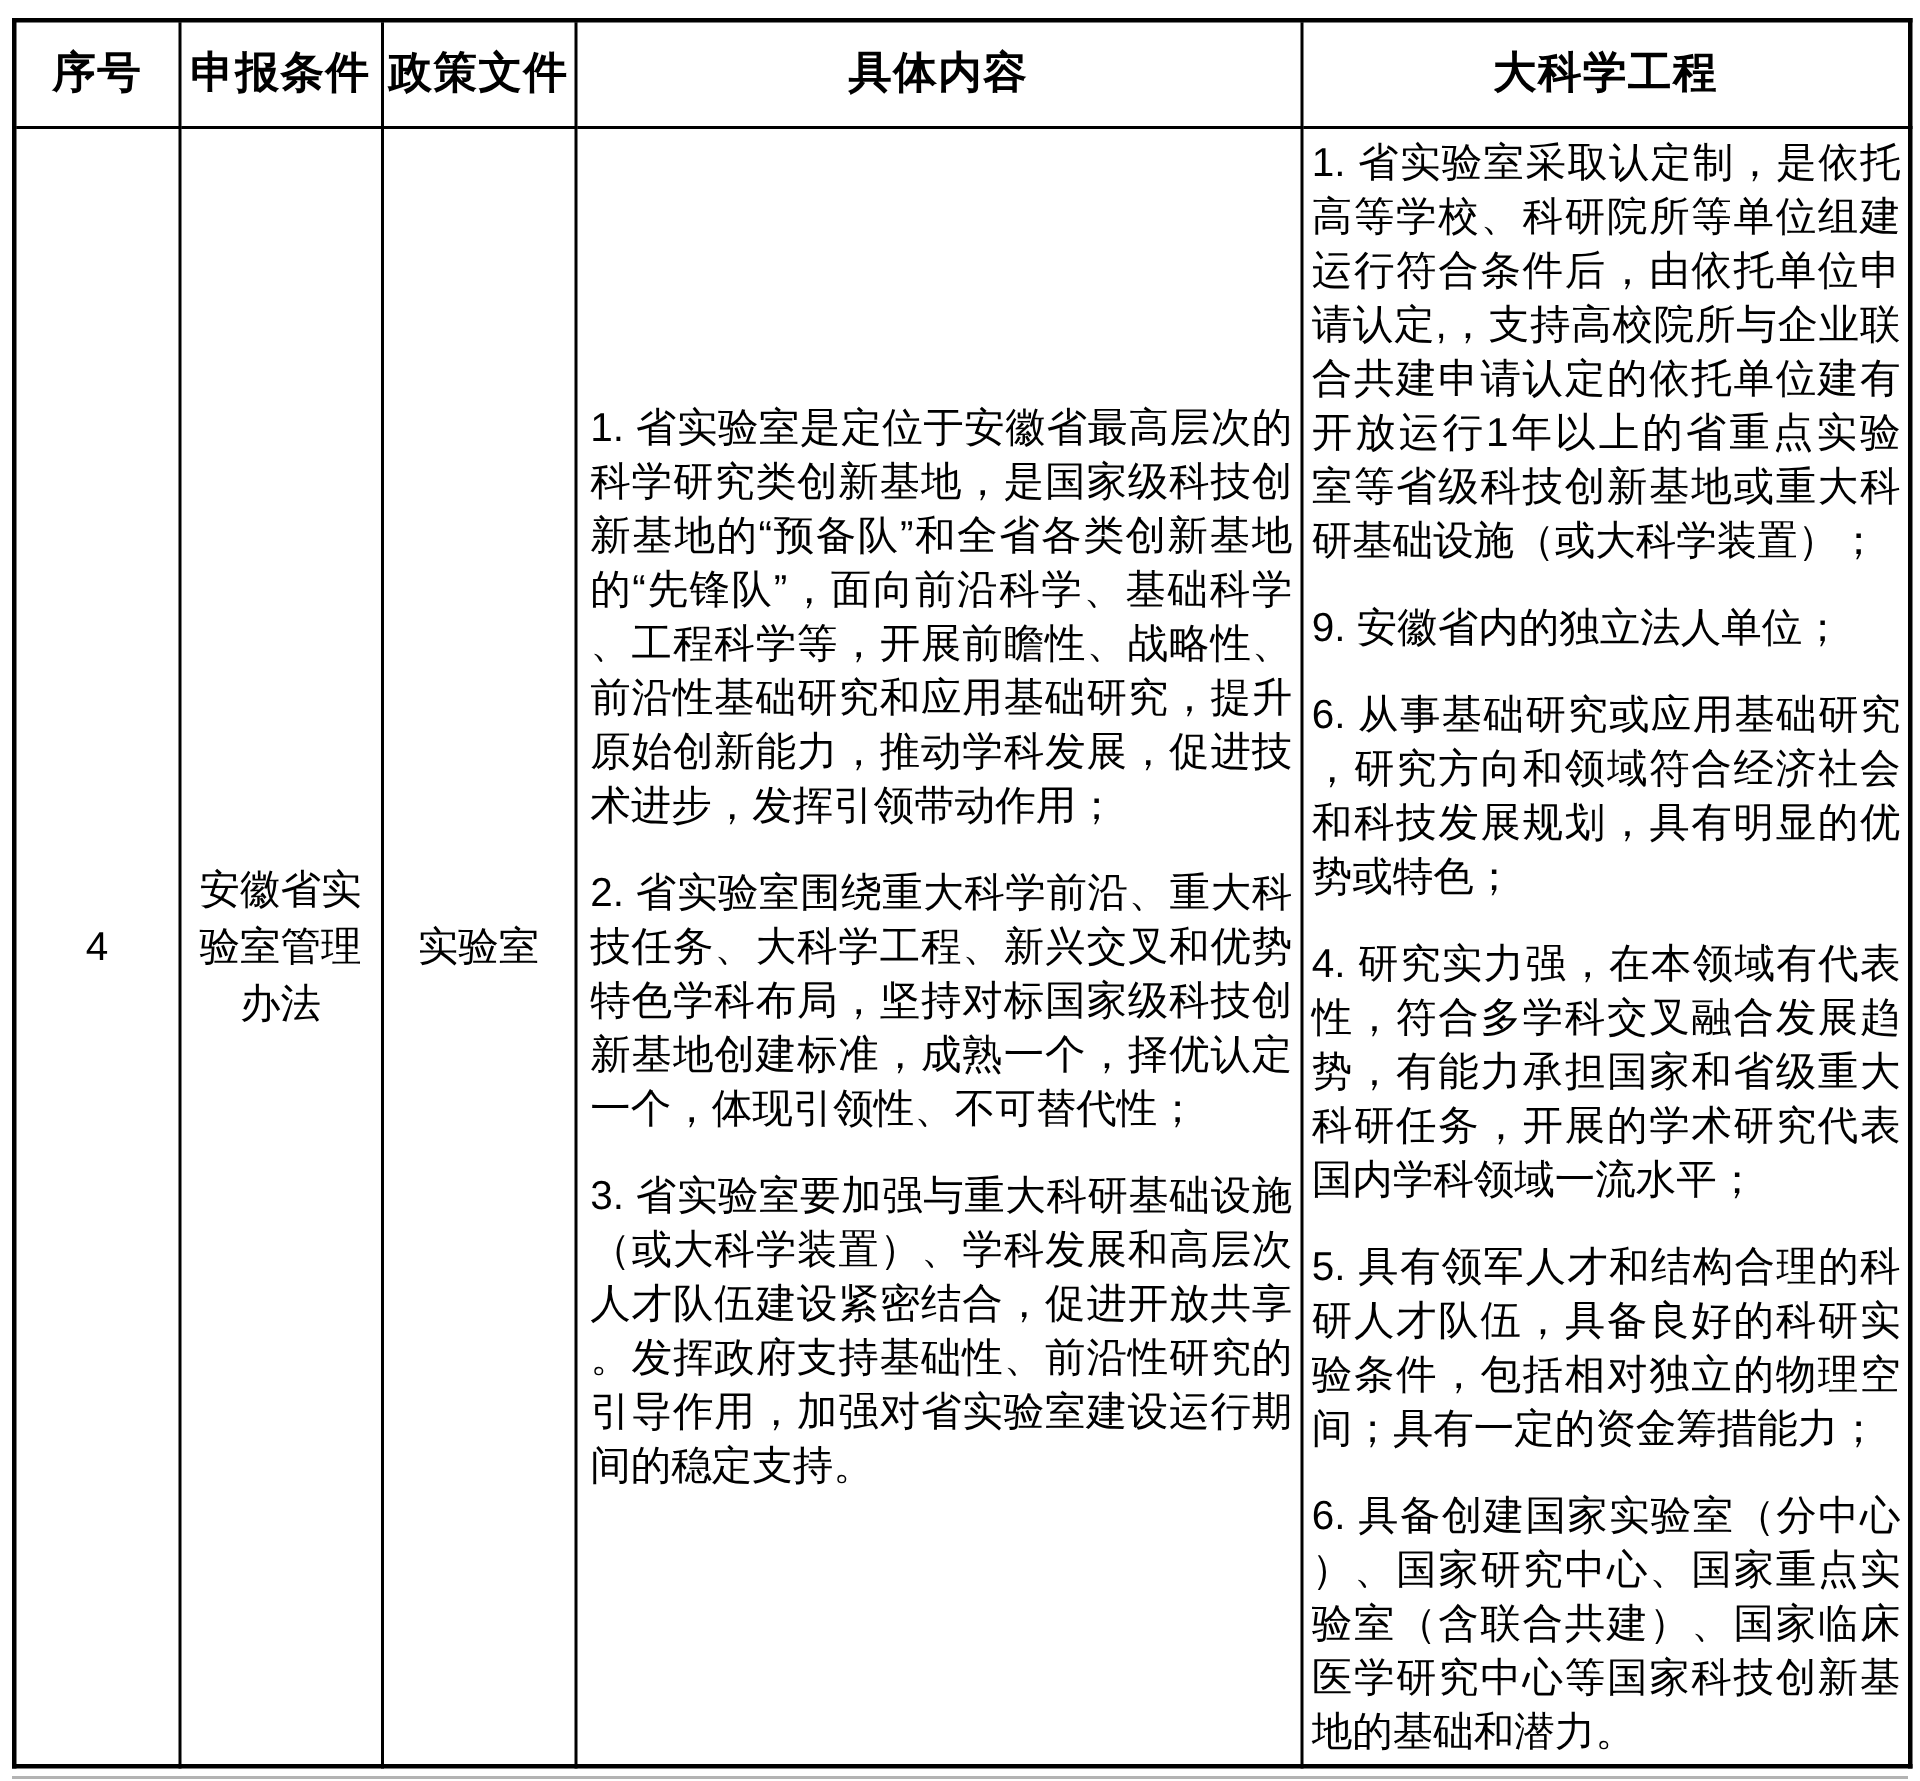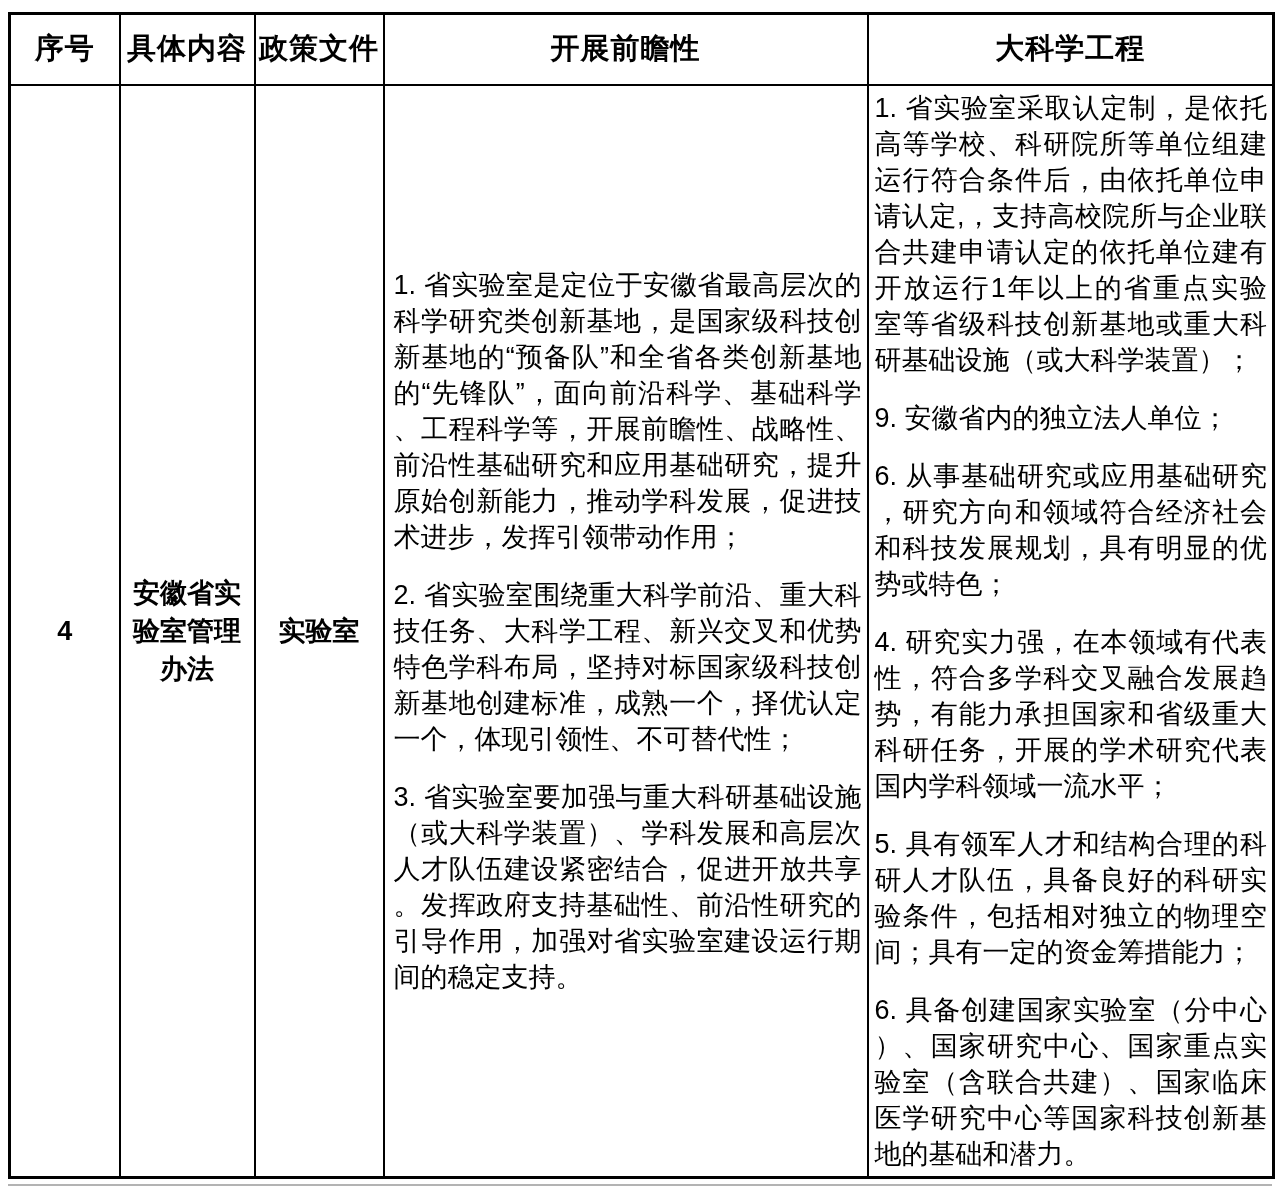--- a/index.html
+++ b/index.html
@@ -43,21 +43,20 @@
   }
   .policy-table tbody tr {
     height: 1093px;
   }
   td.c-center {
     text-align: center;
     vertical-align: middle;
     font-size: 27px;
     line-height: 38px;
     padding: 0 8px;
-    font-weight: bold;
   }
   td.c-text {
     vertical-align: middle;
     font-size: 27px;
     line-height: 36px;
     text-align: justify;
     text-justify: inter-character;
   }
   td.c-content {
     padding: 0 5px 0 9px;
@@ -88,23 +87,23 @@
   <colgroup>
     <col style="width:110px">
     <col style="width:135px">
     <col style="width:129px">
     <col style="width:484px">
     <col style="width:406px">
   </colgroup>
   <thead>
     <tr>
       <th>序号</th>
+      <th>申报条件</th>
+      <th>政策文件</th>
       <th>具体内容</th>
-      <th>政策文件</th>
-      <th>开展前瞻性</th>
       <th>大科学工程</th>
     </tr>
   </thead>
   <tbody>
     <tr>
       <td class="c-center">4</td>
       <td class="c-center">安徽省实验室管理办法</td>
       <td class="c-center">实验室</td>
       <td class="c-text c-content">
         <p>1. 省实验室是定位于安徽省最高层次的科学研究类创新基地，是国家级科技创新基地的“预备队”和全省各类创新基地的“先锋队”，面向前沿科学、基础科学、工程科学等，开展前瞻性、战略性、前沿性基础研究和应用基础研究，提升原始创新能力，推动学科发展，促进技术进步，发挥引领带动作用；</p>

